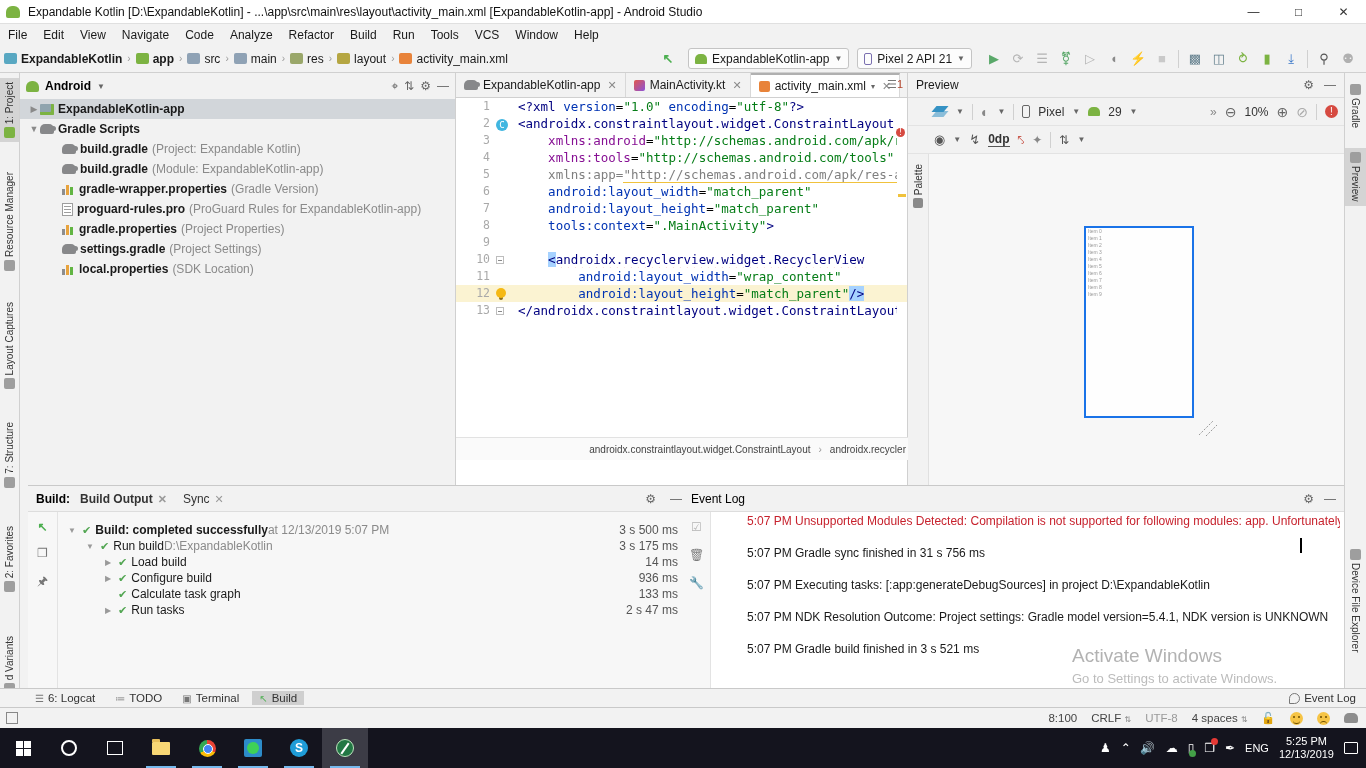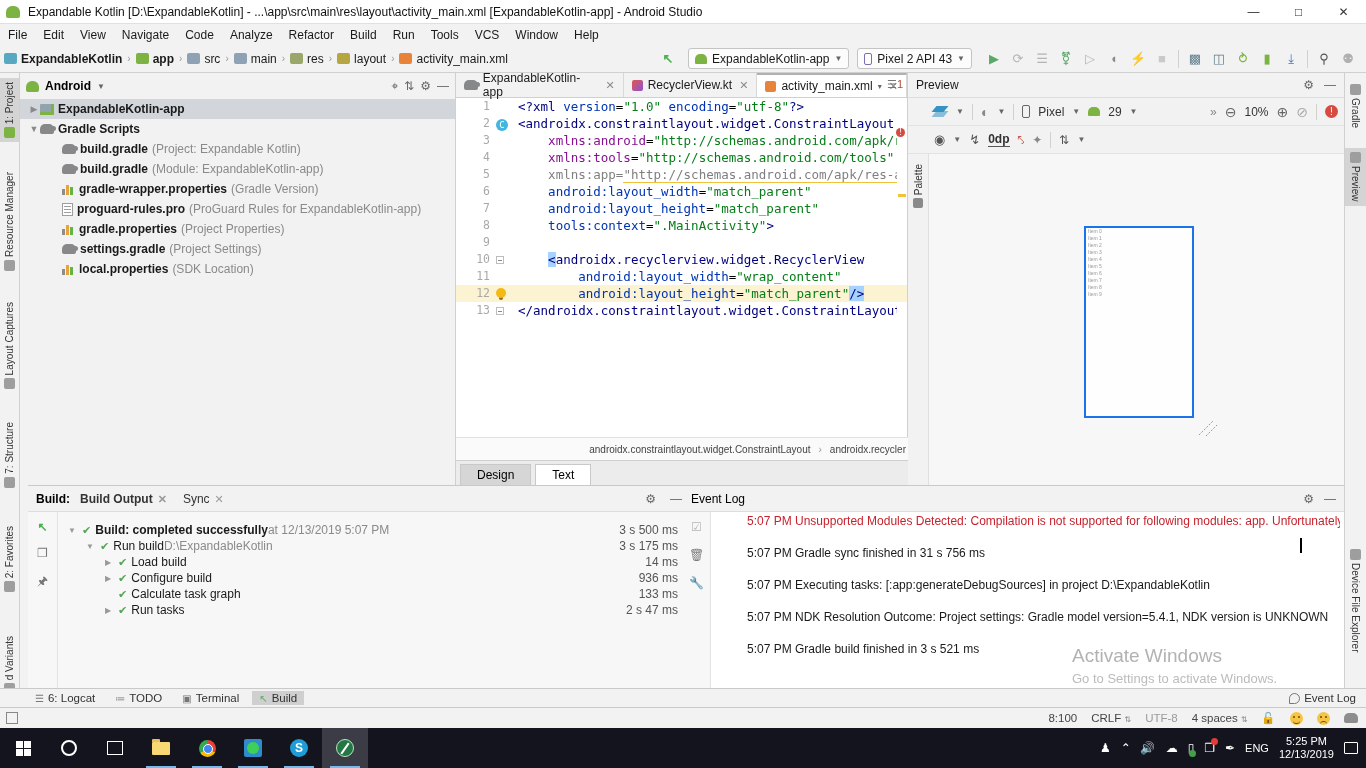--- a/index.html
+++ b/index.html
@@ -216,21 +216,21 @@
       </div>
     <div style="flex:1"></div>
     <span class="tbico" style="color:#4caf50;font-weight:bold;">↖</span>
     <div class="dd" style="margin-left:8px;">
       <span class="sq" style="background:#7cb342;width:12px;height:10px;border-radius:5px 5px 1px 1px;"></span>
       <span>ExpandableKotlin-app</span>
       <span class="caret-d">▼</span>
     </div>
     <div class="dd" style="margin-left:8px;">
       <span style="width:8px;height:12px;border:1.5px solid #7a6fb0;border-radius:2px;display:inline-block;"></span>
-      <span>Pixel 2 API 43</span>
+      <span>Pixel 2 API 21</span>
       <span class="caret-d">▼</span>
     </div>
     <span class="tbico" style="color:#59a869;margin-left:10px;">▶</span>
     <span class="tbico" style="color:#b5b5b5;">⟳</span>
     <span class="tbico" style="color:#b5b5b5;">☰</span>
     <span class="tbico" style="color:#59a869;">⚧</span>
     <span class="tbico" style="color:#b5b5b5;">▷</span>
     <span class="tbico" style="color:#8a8a8a;">◖</span>
     <span class="tbico" style="color:#59a869;">⚡</span>
     <span class="tbico" style="color:#c9c9c9;">■</span>
@@ -370,21 +370,21 @@
   <div class="abs" id="editor">
     <div id="etabs">
       <div id="inspector">☰<b>1</b></div>
     <div class="etab">
           <span class="ic-gradle"></span>
           <span>ExpandableKotlin-app</span>
           <span class="x">✕</span>
         </div>
         <div class="etab">
           <span class="sq" style="background: linear-gradient(135deg, rgb(226, 87, 76), rgb(140, 82, 217)); width: 11px; height: 11px;"></span>
-          <span>RecyclerView.kt</span>
+          <span>MainActivity.kt</span>
           <span class="x">✕</span>
         </div>
         <div class="etab on">
           <span class="sq" style="background: rgb(232, 131, 58); width: 11px; height: 11px;"></span>
           <span>activity_main.xml</span>
           <span class="caret-d">▾</span>
           <span class="x">✕</span>
         </div>
       </div>
     <div id="ecode">
@@ -403,24 +403,20 @@
         <div class="cline"><span class="gut">10</span><span class="gmark"><span class="foldbox"></span></span><span class="ctext">    <span class="tk-tsel">&lt;</span><span class="tk-terr">androidx.recyclerview.widget.RecyclerView</span></span></div>
         <div class="cline"><span class="gut">11</span><span class="gmark"></span><span class="ctext">        <span class="tk-a">android:layout_width</span><span class="tk-p">=</span><span class="tk-s">"wrap_content"</span></span></div>
         <div class="cline cur"><span class="gut">12</span><span class="gmark"><span class="bulb"></span></span><span class="ctext">        <span class="tk-a">android:layout_height</span><span class="tk-p">=</span><span class="tk-s">"match_parent"</span><span class="tk-tsel">/&gt;</span></span></div>
         <div class="cline"><span class="gut">13</span><span class="gmark"><span class="foldbox"></span></span><span class="ctext"><span class="tk-t">&lt;/androidx.constraintlayout.widget.ConstraintLayout&gt;</span></span></div>
       </div>
     <div id="ebread">
       <span>androidx.constraintlayout.widget.ConstraintLayout</span>
       <span style="color:#9a9a9a;margin:0 8px;">›</span>
       <span style="margin-right:2px;">androidx.recycler</span>
     </div>
-    <div id="emodetabs">
-        <div class="mtab">Design</div>
-        <div class="mtab on">Text</div>
-      </div>
   </div>
 
   <div class="abs" id="preview">
     <div id="pvhead">
       <span>Preview</span>
       <span style="flex:1"></span>
       <span style="color:#666;margin-right:10px;">⚙</span>
       <span style="color:#666;">—</span>
     </div>
     <div class="pvtb">

